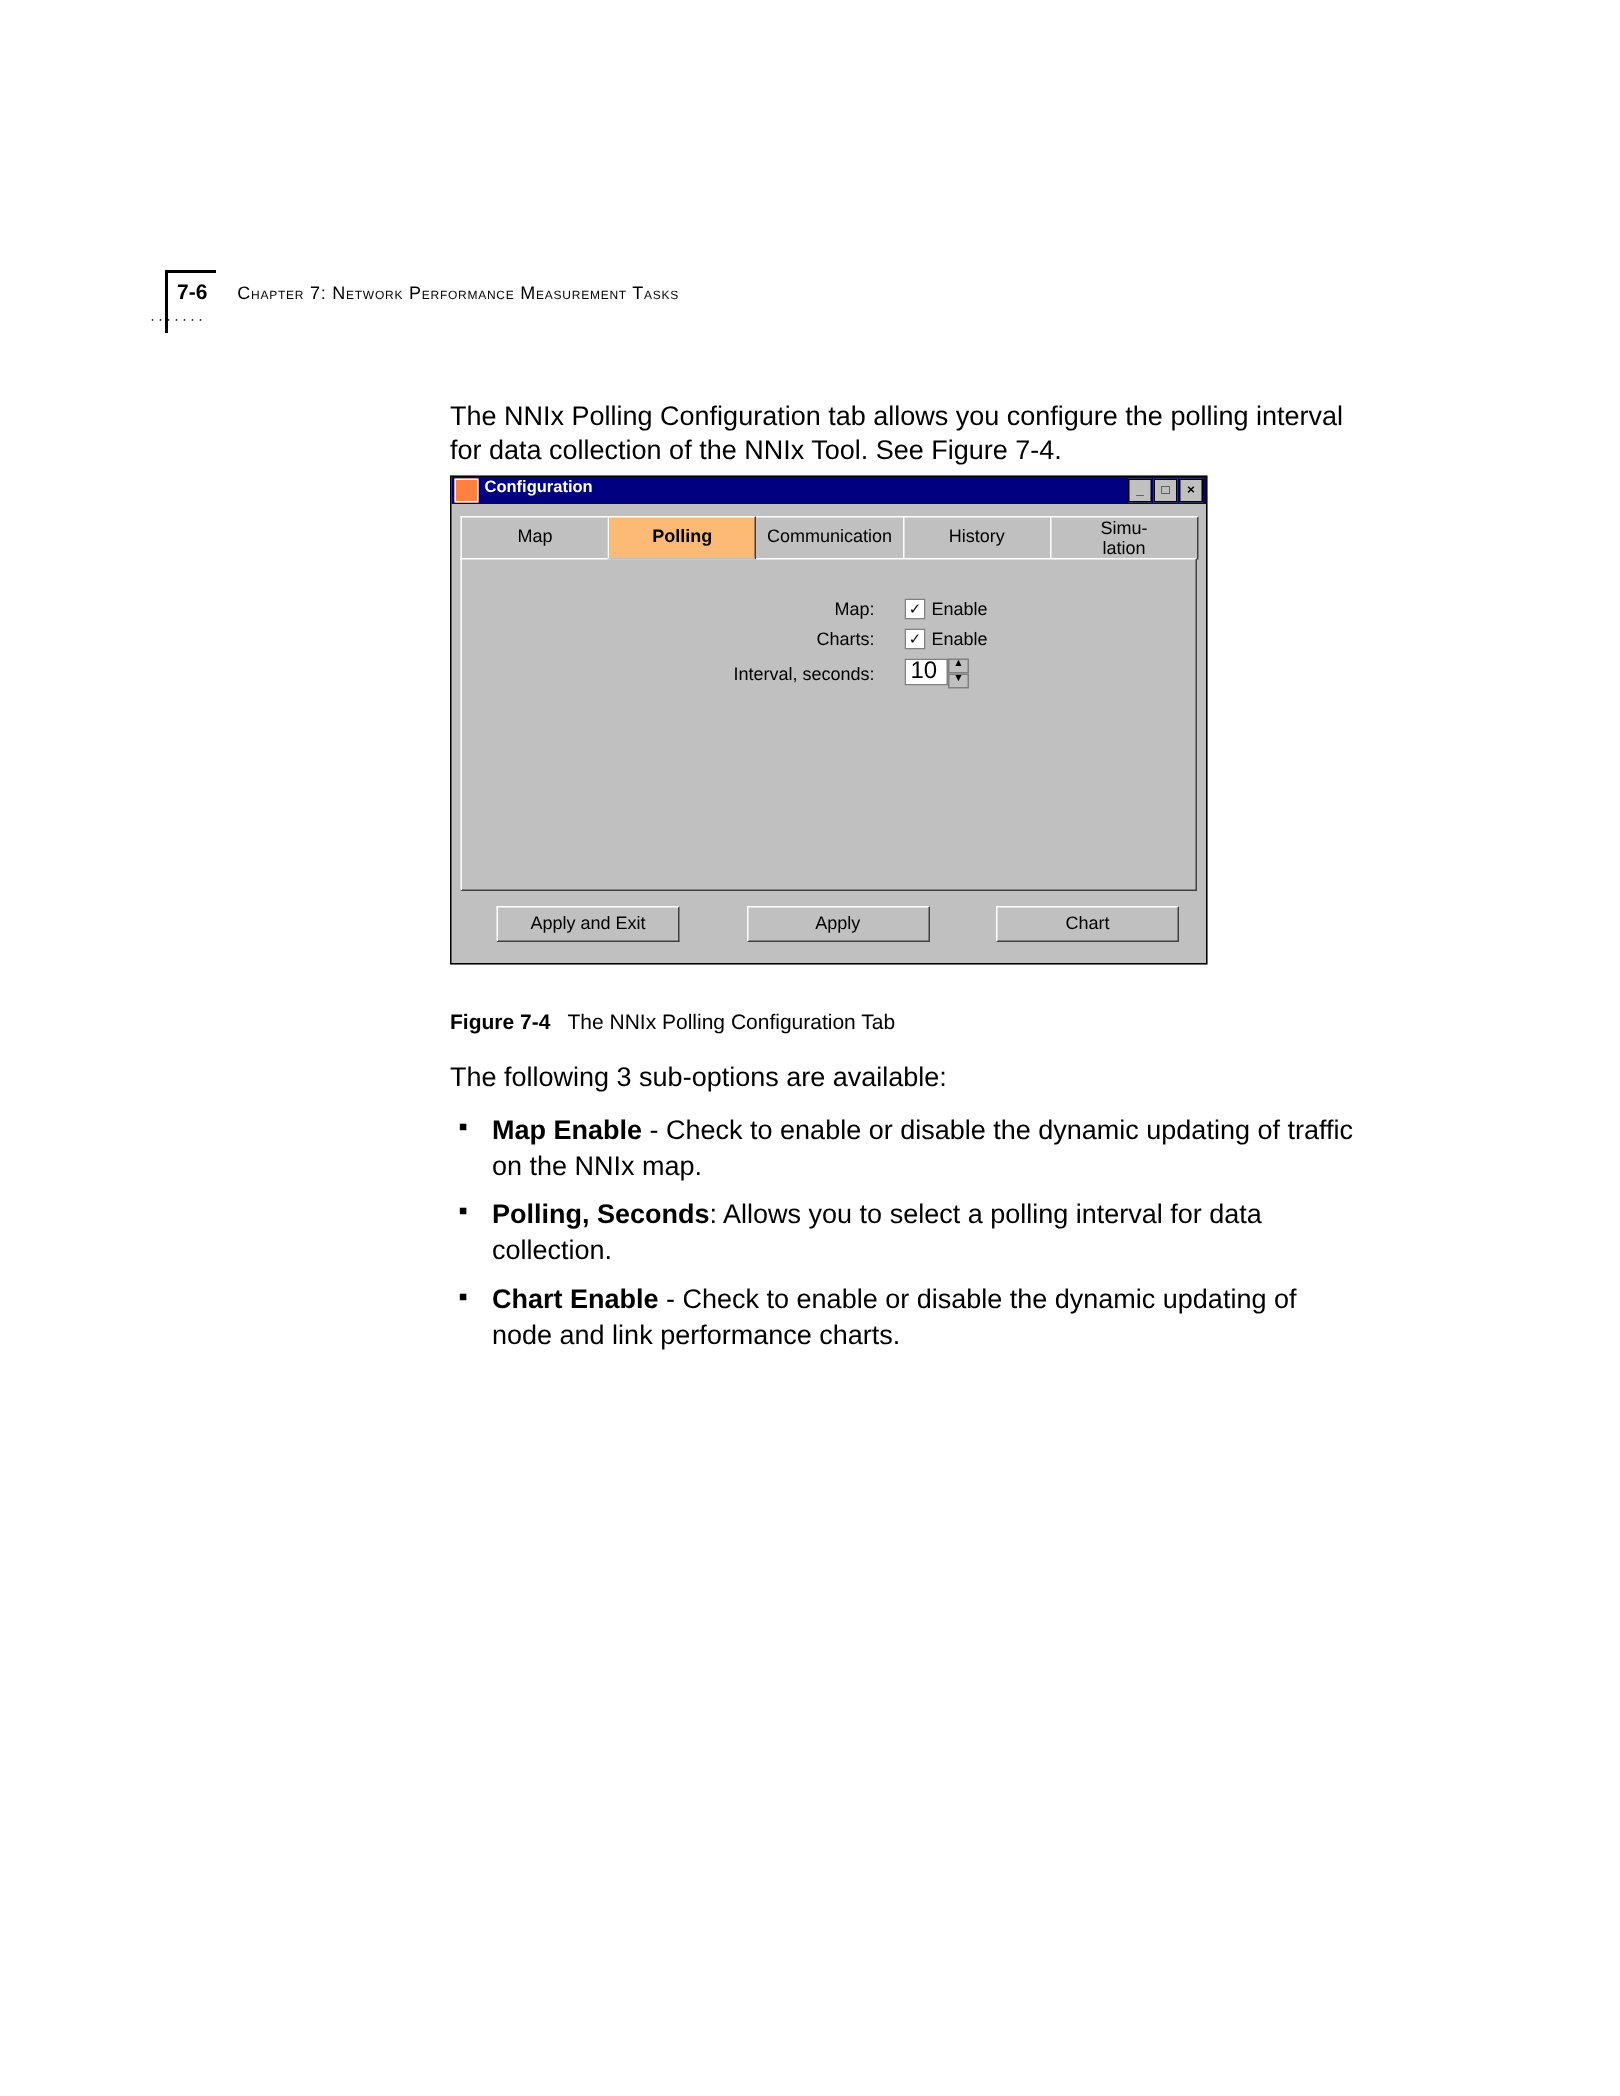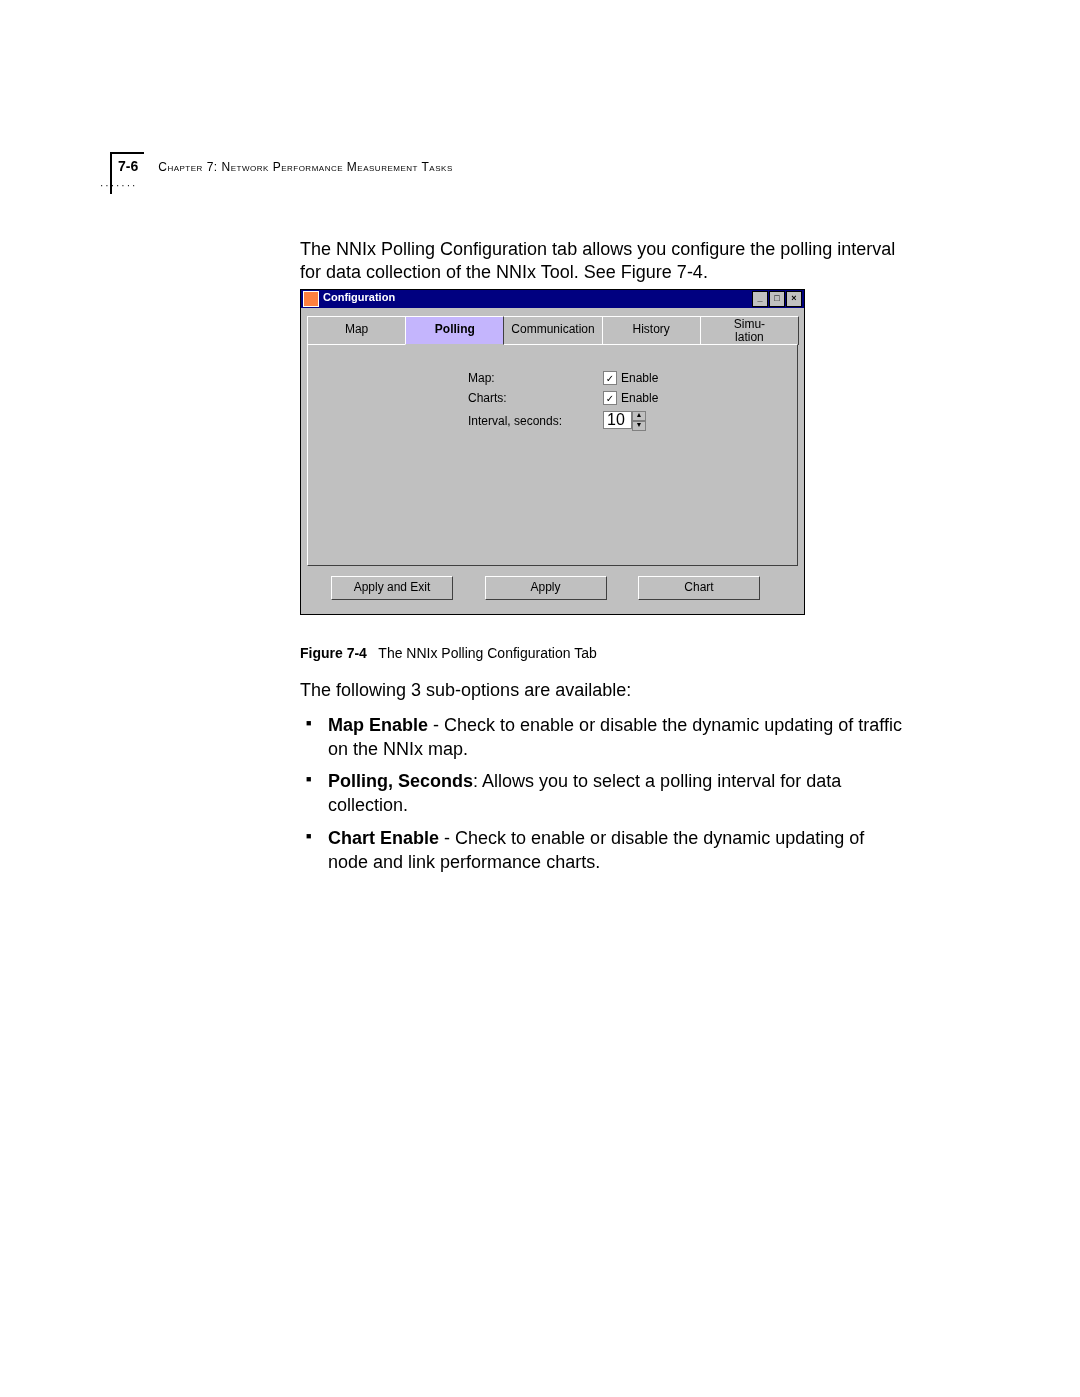--- a/index.html
+++ b/index.html
@@ -8,20 +8,21 @@
     background: #fff;
     font-family: Arial, Helvetica, sans-serif;
     color: #000;
     width: 1080px;
   }
   .page {
     width: 1080px;
     height: 1126px;
     position: relative;
     box-sizing: border-box;
+    margin-top: 28px;
   }
   .header-line {
     position: absolute;
     left: 110px;
     top: 158px;
     height: 18px;
     display: flex;
     align-items: baseline;
   }
   .header-line .box {
@@ -124,21 +125,21 @@
     border: 1px solid #808080;
     border-bottom: none;
     margin-right: -1px;
     line-height: 1.1;
   }
   .tab.twoline {
     padding: 1px 2px;
   }
   .tab.active {
     font-weight: bold;
-    background: #c4b5fd;
+    background: #fdba74;
     border: 1px solid #fff;
     border-right-color: #404040;
     border-bottom: 1px solid #c0c0c0;
     position: relative;
     z-index: 1;
   }
   .tab.inactive {
     border-top-color: #fff;
     border-left-color: #fff;
     border-right-color: #404040;
@@ -154,21 +155,21 @@
     padding-top: 20px;
   }
   .form-row {
     display: flex;
     align-items: center;
     font-size: 12px;
     margin: 6px 0;
   }
   .form-label2 {
     width: 115px;
-    text-align: left;
+    text-align: right;
     margin-left: 160px;
   }
   .chk {
     width: 12px;
     height: 12px;
     background: #fff;
     border: 1px solid #808080;
     display: inline-flex;
     align-items: center;
     justify-content: center;
@@ -199,21 +200,21 @@
     height: 8px;
     border: 1px solid #808080;
     background: #c0c0c0;
     font-size: 7px;
     line-height: 6px;
     text-align: center;
   }
   .dlg-buttons {
     display: flex;
     justify-content: space-between;
-    padding: 10px 44px 14px 30px;
+    padding: 10px 18px 14px 30px;
   }
   .dlg-btn {
     width: 120px;
     height: 22px;
     background: #c0c0c0;
     border-top: 1px solid #fff;
     border-left: 1px solid #fff;
     border-right: 1px solid #404040;
     border-bottom: 1px solid #404040;
     font-size: 12px;

